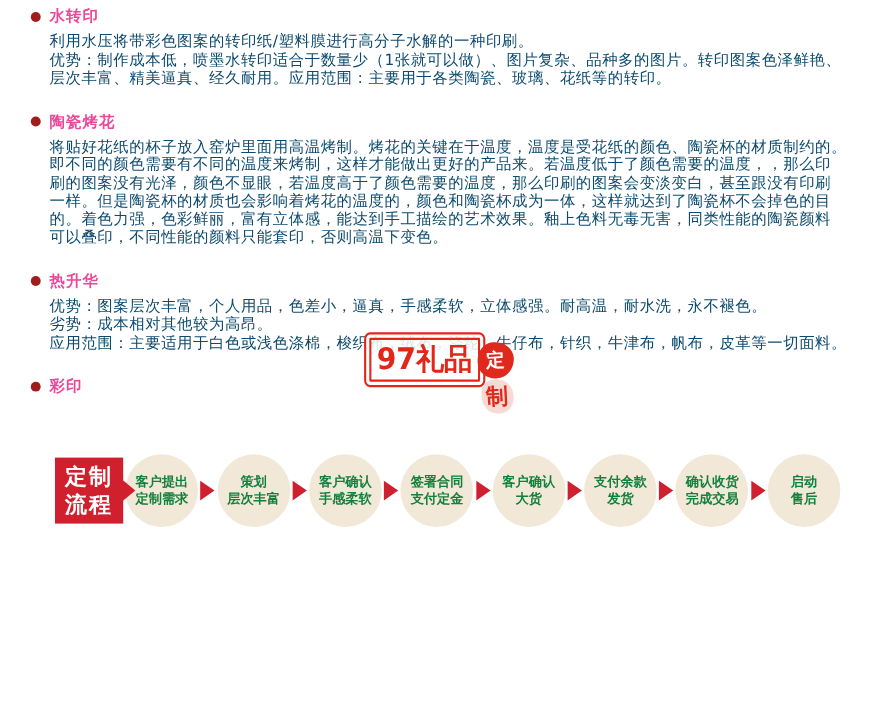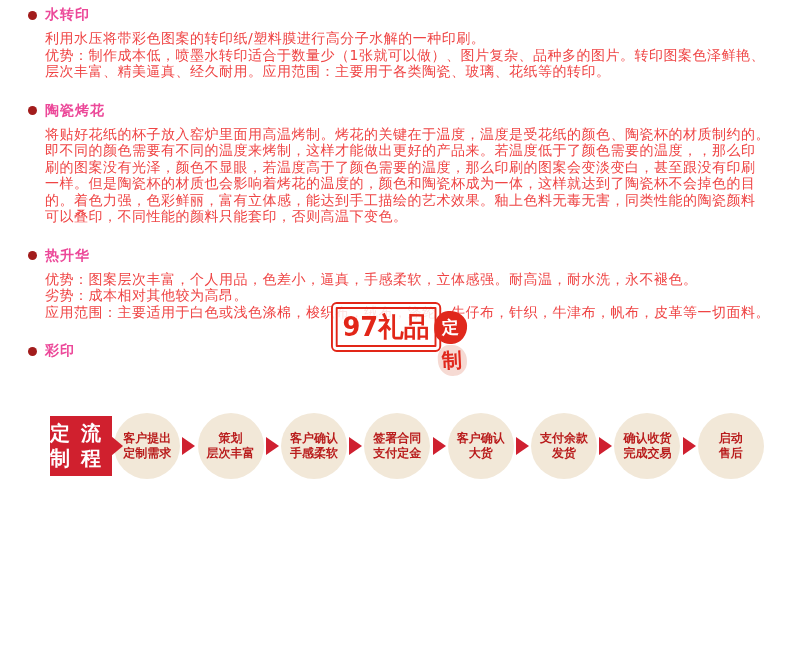--- a/index.html
+++ b/index.html
@@ -6,21 +6,21 @@
   body{
     width:800px;height:648px;background:#ffffff;position:relative;overflow:hidden;
     font-family:"DejaVu Sans","Liberation Sans",sans-serif;
   }
   .content{padding:8px 16px 0 28px;}
   .section{margin-bottom:24px;}
   .sec-head{display:flex;align-items:center;gap:8px;margin-bottom:8px;height:14px;}
   .bullet{width:9px;height:9px;border-radius:50%;background:#a21c1c;flex:0 0 auto;}
   .sec-title{font-size:14px;font-weight:bold;color:#ec4899;letter-spacing:1px;}
   .sec-body{
-    margin-left:17px;font-size:14px;line-height:16.5px;color:#ef4444;
+    margin-left:17px;font-size:14px;line-height:16.5px;color:#0c4a6e;
     white-space:pre-line;letter-spacing:0.5px;
   }
   .section:nth-of-type(4){margin-bottom:54px;}
   .section:nth-of-type(5){margin-bottom:24px;}
 
   
   .stamp{
     position:absolute;left:331px;top:302px;z-index:5;
     border:7px double #e22618;border-radius:6px;background:rgba(255,255,255,0.86);
     color:#e22618;font-weight:bold;font-size:27px;line-height:36px;
@@ -43,31 +43,31 @@
     font-size:20px;font-weight:bold;
   }
 
   
   .flow{
     display:flex;align-items:center;justify-content:space-between;
     margin:0 20px 0 22px;height:68px;
   }
   .flow-label{
     position:relative;width:62px;height:60px;background:#d0202e;color:#ffffff;
-    display:flex;align-items:center;justify-content:center;
+    display:flex;flex-direction:column;align-items:center;justify-content:center;
     font-size:20px;line-height:25px;font-weight:bold;letter-spacing:2px;flex:0 0 auto;
   }
   .flow-label::after{
     content:"";position:absolute;right:-11px;top:50%;transform:translateY(-50%);
     border-left:12px solid #d0202e;border-top:10px solid transparent;border-bottom:10px solid transparent;
   }
   .flow-step{
     width:66px;height:66px;border-radius:50%;background:#f2e8d8;
     display:flex;flex-direction:column;align-items:center;justify-content:center;
-    font-size:12px;line-height:15px;font-weight:bold;color:#b91c1c;text-align:center;
+    font-size:12px;line-height:15px;font-weight:bold;color:#15803d;text-align:center;
     flex:0 0 auto;
   }
   .flow-arrow{
     width:0;height:0;flex:0 0 auto;
     border-left:13px solid #cf2030;border-top:9px solid transparent;border-bottom:9px solid transparent;
   }
 </style>
 </head>
 <body>
 

